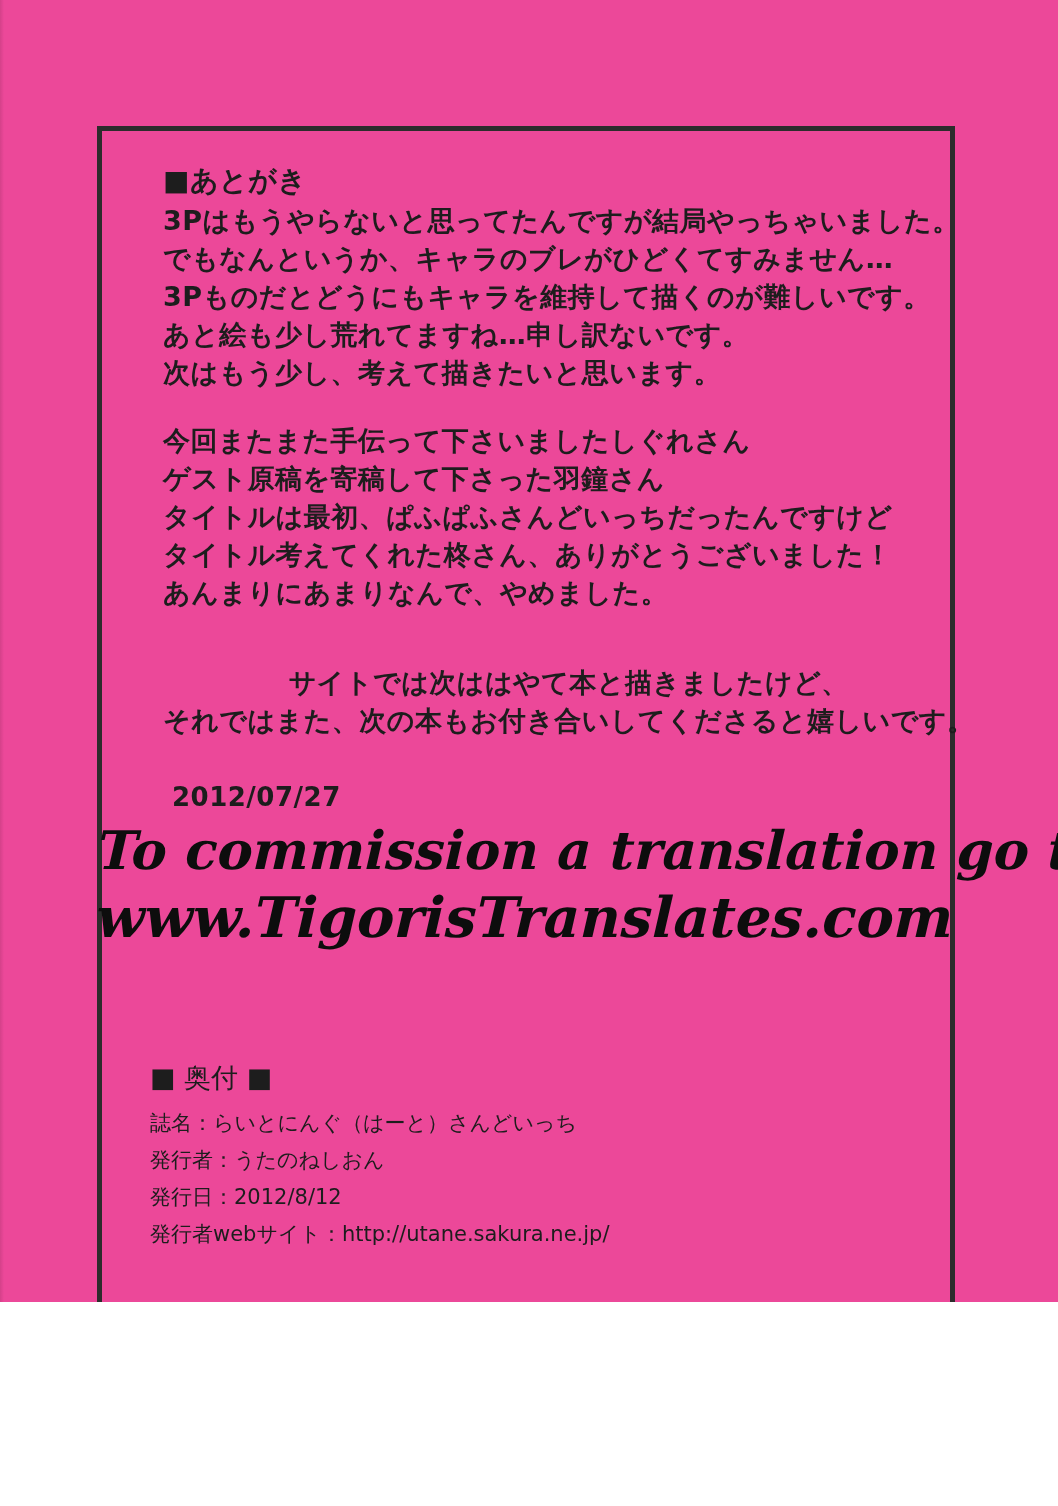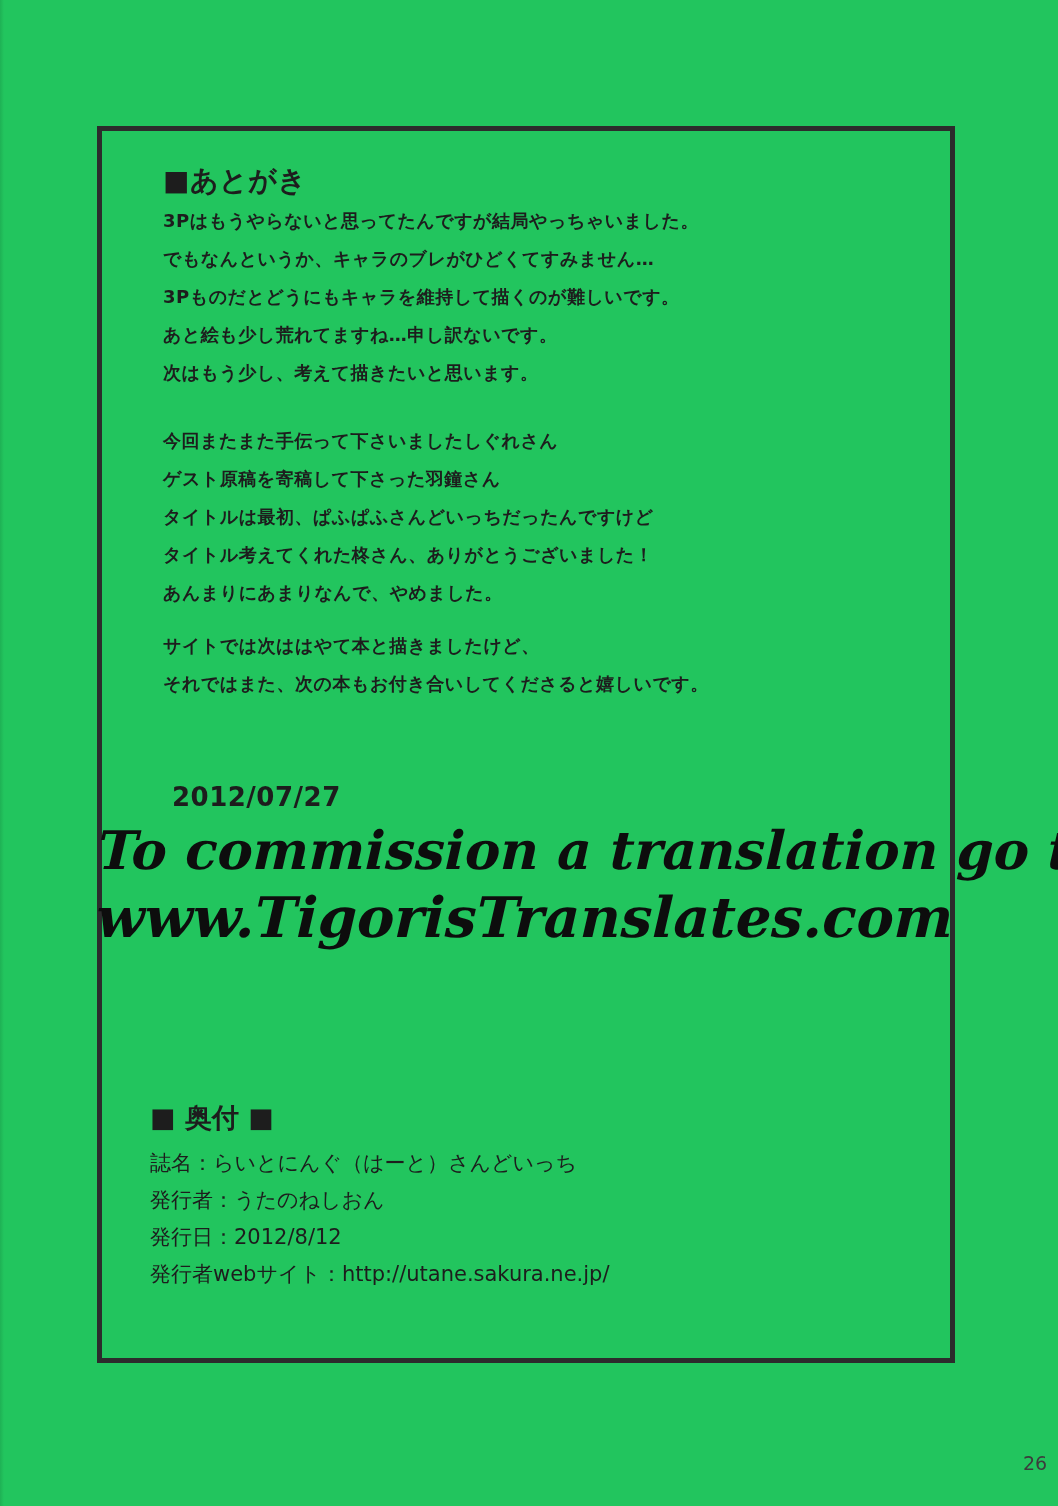--- a/index.html
+++ b/index.html
@@ -3,22 +3,22 @@
 <meta charset="utf-8">
 <style>
   html, body {
     margin: 0;
     padding: 0;
     background: #ffffff;
   }
   .page {
     position: relative;
     width: 1058px;
-    height: 1506px;
-    background: #22c55e;
+    height: 1302px;
+    background: #ec4899;
     overflow: hidden;
     font-family: "DejaVu Sans", sans-serif;
     color: #1d1d1d;
   }
   .scan-edge {
     position: absolute;
     left: 0;
     top: 0;
     width: 4px;
     height: 100%;
@@ -29,38 +29,38 @@
     left: 97px;
     top: 126px;
     width: 858px;
     height: 1237px;
     border: 5px solid #2c2c2c;
     box-sizing: border-box;
     background: transparent;
   }
   .jp {
     font-weight: bold;
-    font-size: 18px;
+    font-size: 27px;
     letter-spacing: 0.5px;
     white-space: nowrap;
   }
   .afterword-heading {
     position: absolute;
     left: 163px;
     top: 162px;
     font-size: 28px;
   }
   .para {
     position: absolute;
     left: 163px;
     line-height: 38px;
   }
   .para-1 { top: 202px; }
   .para-2 { top: 422px; }
-  .para-3 { top: 627px; }
+  .para-3 { top: 664px; text-align: center; }
   .date-line {
     position: absolute;
     left: 172px;
     top: 782px;
     font-size: 26px;
   }
   .commission {
     position: absolute;
     left: 97px;
     top: 818px;
@@ -81,25 +81,24 @@
     font-size: 56px;
     line-height: 70px;
     white-space: nowrap;
   }
   .colophon {
     position: absolute;
     left: 150px;
     top: 1060px;
   }
   .colophon-heading {
-    font-weight: bold;
+    font-weight: normal;
     font-size: 27px;
     margin-bottom: 9px;
     white-space: nowrap;
-    margin-top: 40px;
   }
   .colophon-entry {
     font-weight: normal;
     font-size: 21px;
     line-height: 37px;
     white-space: nowrap;
   }
   .page-number {
     position: absolute;
     left: 1023px;

